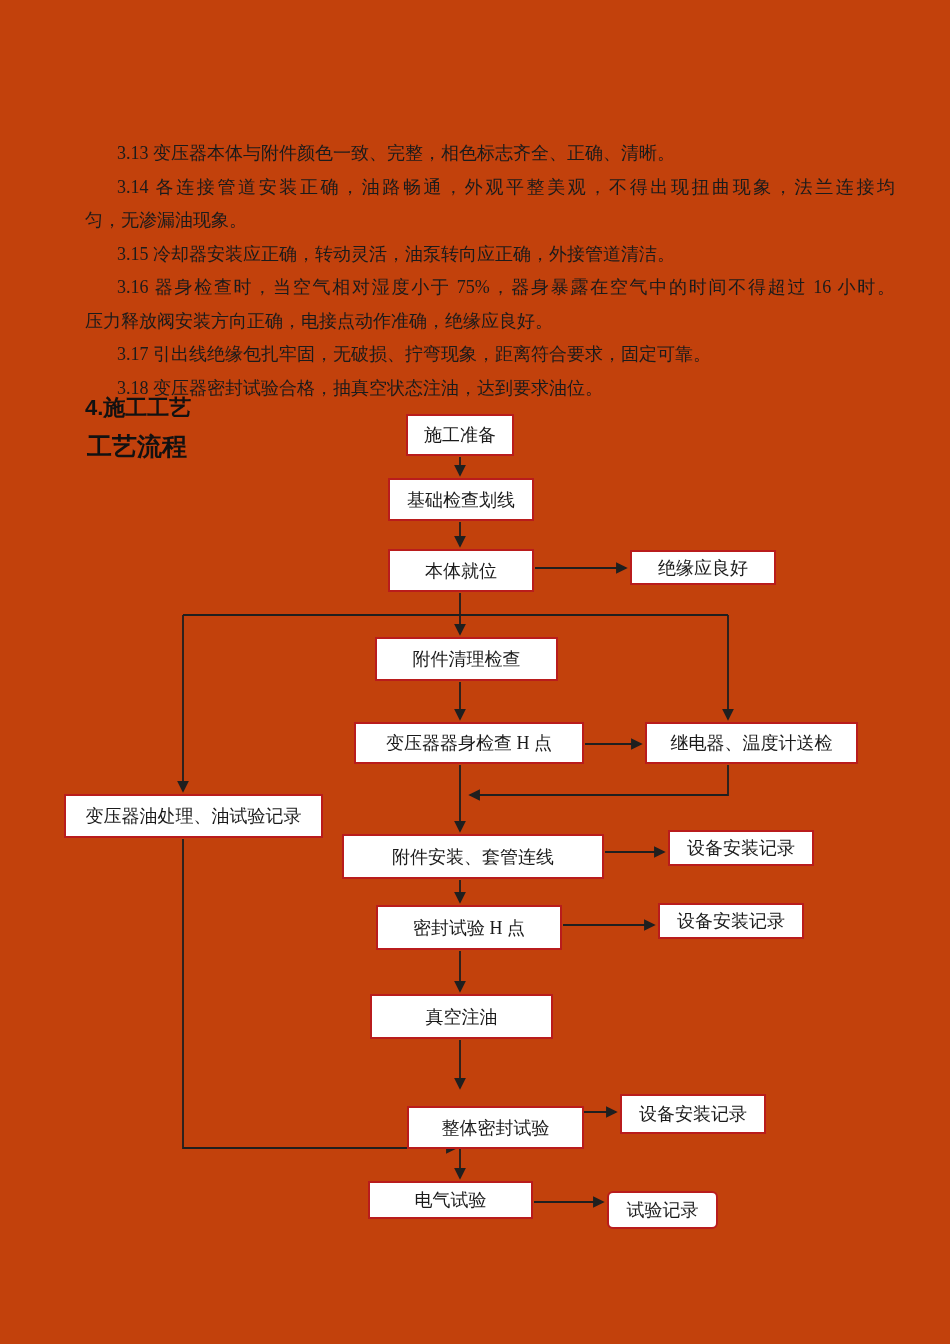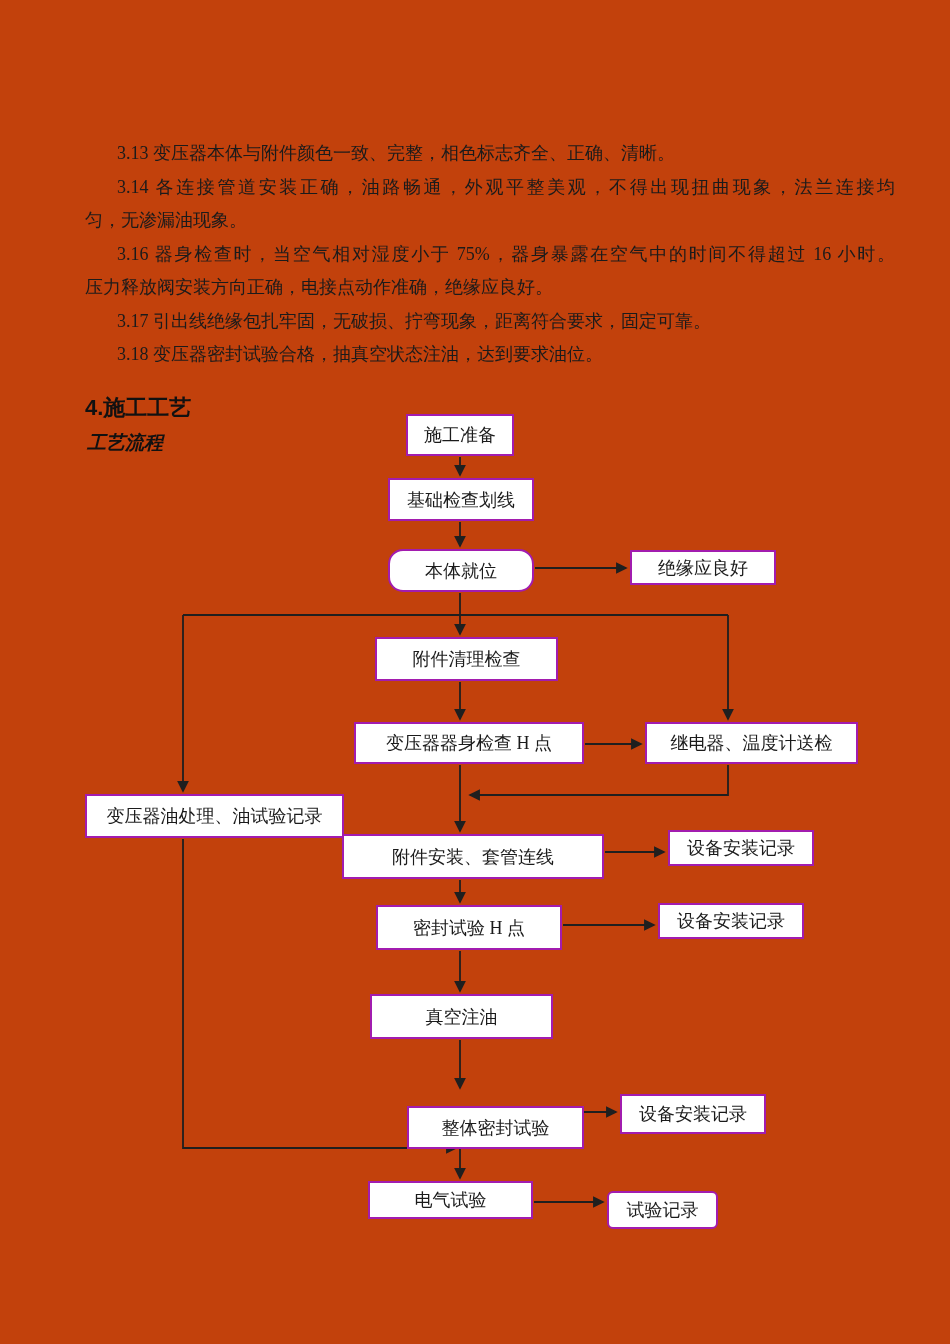--- a/index.html
+++ b/index.html
@@ -14,39 +14,40 @@
   .line.indent { padding-left:32px; }
   .line.fill { white-space:normal; text-align:justify; text-align-last:justify; }
   .sec-heading {
     position:absolute; left:85px; top:393px; margin:0;
     font-family:"Liberation Sans","DejaVu Sans",sans-serif;
     font-size:22px; font-weight:bold; color:#111;
   }
   .flow-label {
     position:absolute; left:87px; top:430px; margin:0;
     font-family:"Liberation Sans","DejaVu Sans",sans-serif;
-    font-size:19px; font-weight:bold; color:#111;font-style:italic;
+    font-size:25px; font-weight:bold; color:#111;
   }
   .connectors { position:absolute; left:0; top:0; width:950px; height:1344px; }
   .connectors path { stroke:#1f1f1f; stroke-width:1.8; fill:none; }
   .flow-box {
     position:absolute; box-sizing:border-box; background:#ffffff;
-    border:2px solid #a21caf; display:flex; align-items:center; justify-content:center;
+    border:2px solid #b91c1c; display:flex; align-items:center; justify-content:center;
     font-size:18px; color:#1b1b1b; white-space:nowrap;
   }
 </style>
 </head>
 <body>
 
 <div class="page">
 
   <div class="text-block">
     <div class="line indent">3.13 变压器本体与附件颜色一致、完整，相色标志齐全、正确、清晰。</div>
     <div class="line indent fill">3.14 各连接管道安装正确，油路畅通，外观平整美观，不得出现扭曲现象，法兰连接均</div>
     <div class="line">匀，无渗漏油现象。</div>
+    <div class="line indent">3.15 冷却器安装应正确，转动灵活，油泵转向应正确，外接管道清洁。</div>
     <div class="line indent fill">3.16 器身检查时，当空气相对湿度小于 75%，器身暴露在空气中的时间不得超过 16 小时。</div>
     <div class="line">压力释放阀安装方向正确，电接点动作准确，绝缘应良好。</div>
     <div class="line indent">3.17 引出线绝缘包扎牢固，无破损、拧弯现象，距离符合要求，固定可靠。</div>
     <div class="line indent">3.18 变压器密封试验合格，抽真空状态注油，达到要求油位。</div>
   </div>
 
   <h1 class="sec-heading">4.施工工艺</h1>
   <h2 class="flow-label">工艺流程</h2>
 
   <svg class="connectors" viewBox="0 0 950 1344" xmlns="http://www.w3.org/2000/svg">
@@ -72,26 +73,26 @@
     <path d="M460,951 L460,991" marker-end="url(#ah)"></path>
     <path d="M460,1040 L460,1088" marker-end="url(#ah)"></path>
     <path d="M546,1112 L616,1112" marker-end="url(#ah)"></path>
     <path d="M460,1135 L460,1178" marker-end="url(#ah)"></path>
     <path d="M183,839 L183,1148 L456,1148" marker-end="url(#ah)"></path>
     <path d="M534,1202 L603,1202" marker-end="url(#ah)"></path>
   </svg>
 
   <div class="flow-box" style="left:406px; top:414px; width:108px; height:42px;">施工准备</div>
   <div class="flow-box" style="left:388px; top:478px; width:146px; height:43px;">基础检查划线</div>
-  <div class="flow-box" style="left:388px; top:549px; width:146px; height:43px;border-radius:15px;">本体就位</div>
+  <div class="flow-box" style="left:388px; top:549px; width:146px; height:43px;">本体就位</div>
   <div class="flow-box" style="left:630px; top:550px; width:146px; height:35px;">绝缘应良好</div>
   <div class="flow-box" style="left:354px; top:722px; width:230px; height:42px;">变压器器身检查 H 点</div>
   <div class="flow-box" style="left:375px; top:637px; width:183px; height:44px;">附件清理检查</div>
   <div class="flow-box" style="left:645px; top:722px; width:213px; height:42px;">继电器、温度计送检</div>
-  <div class="flow-box" style="left:64px;  top:794px; width:259px; height:44px;margin-left:21px;">变压器油处理、油试验记录</div>
+  <div class="flow-box" style="left:64px;  top:794px; width:259px; height:44px;">变压器油处理、油试验记录</div>
   <div class="flow-box" style="left:342px; top:834px; width:262px; height:45px;">附件安装、套管连线</div>
   <div class="flow-box" style="left:668px; top:830px; width:146px; height:36px;">设备安装记录</div>
   <div class="flow-box" style="left:376px; top:905px; width:186px; height:45px;">密封试验 H 点</div>
   <div class="flow-box" style="left:658px; top:903px; width:146px; height:36px;">设备安装记录</div>
   <div class="flow-box" style="left:370px; top:994px; width:183px; height:45px;">真空注油</div>
   <div class="flow-box" style="left:368px; top:1106px; width:177px; height:43px;margin-left:39px;">整体密封试验</div>
   <div class="flow-box" style="left:620px; top:1094px; width:146px; height:40px;">设备安装记录</div>
   <div class="flow-box" style="left:368px; top:1181px; width:165px; height:38px;">电气试验</div>
   <div class="flow-box" style="left:607px; top:1191px; width:111px; height:38px;border-radius:6px;">试验记录</div>
 

